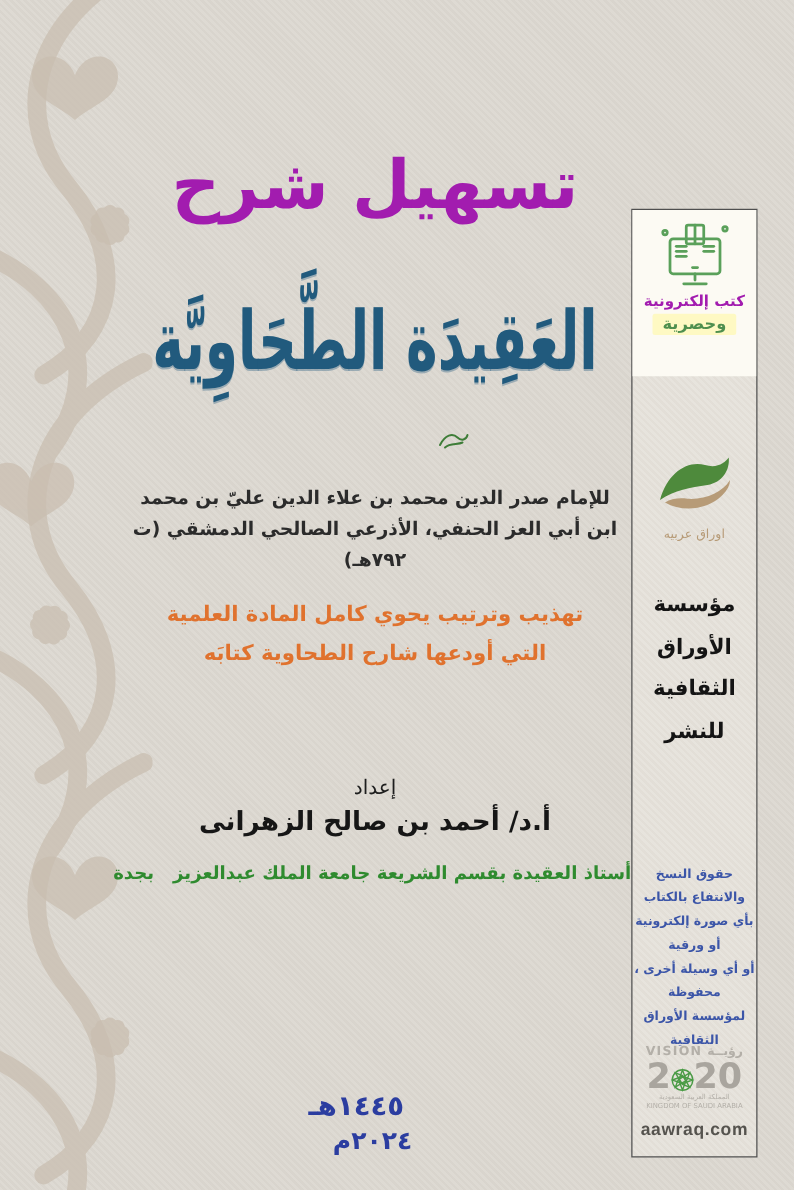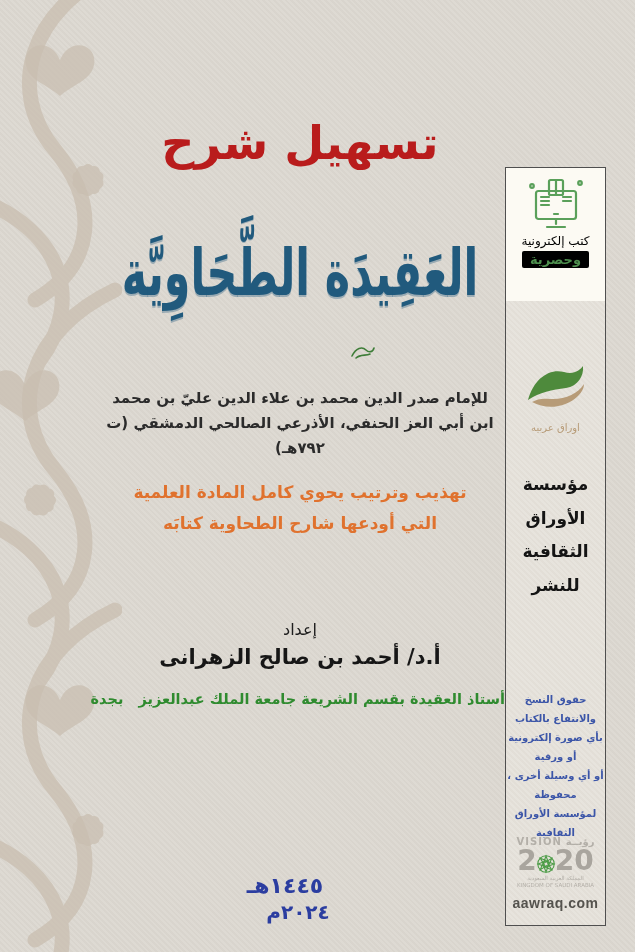--- a/index.html
+++ b/index.html
@@ -10,21 +10,21 @@
     font-family:"DejaVu Sans", sans-serif;
   }
   .layer{position:absolute;}
 
   
   .pattern-strip{left:0;top:0;width:122px;height:952px;overflow:hidden;}
 
   
   .main-col{left:95px;top:0;width:410px;height:952px;text-align:center;}
   .pretitle{position:absolute;top:116px;left:0;width:100%;
-    color:#b91c1c;font-size:46px;font-weight:bold;direction:rtl;white-space:nowrap;}
+    color:#a21caf;font-size:54px;font-weight:bold;direction:rtl;white-space:nowrap;}
   .main-title{position:absolute;top:248px;left:-10px;width:430px;
     color:#215a7d;font-size:42px;font-weight:bold;direction:rtl;white-space:nowrap;
     transform:scale(1.02,1.55);transform-origin:center;
     text-shadow:0 1px 0 rgba(33,90,125,.35);}
   .flourish{position:absolute;top:344px;left:255px;width:26px;height:16px;}
   .author-block{position:absolute;top:386px;left:0;width:100%;
     color:#2b2b2b;font-size:15px;font-weight:bold;line-height:25px;direction:rtl;}
   .subtitle-block{position:absolute;top:477px;left:0;width:100%;
     color:#e0722e;font-size:17px;font-weight:bold;line-height:31px;direction:rtl;}
   .prep-label{position:absolute;top:620px;left:0;width:100%;
@@ -37,22 +37,22 @@
     color:#2b3da0;font-size:22px;font-weight:bold;direction:rtl;line-height:27px;}
   .date-hijri{padding-left:0px;}
   .date-greg{padding-left:26px;font-size:20px;}
 
   
   .sidebar{left:505px;top:167px;width:99px;height:757px;
     border:1px solid #4f4f4f;background:#e6e2db;
     background-image:repeating-linear-gradient(45deg, rgba(255,255,255,0.06) 0 2px, rgba(120,110,95,0.03) 2px 4px);}
   .ebook-card{position:absolute;top:0;left:0;width:99px;height:133px;background:#fcfaf3;text-align:center;}
   .ebook-icon{margin-top:8px;}
-  .ebook-line1{color:#000000;font-size:12px;font-weight:normal;direction:rtl;margin-top:-2px;}
-  .ebook-line2{display:inline-block;margin-top:3px;background:#000000;color:#4e8f4e;
+  .ebook-line1{color:#a21caf;font-size:12px;font-weight:bold;direction:rtl;margin-top:-2px;}
+  .ebook-line2{display:inline-block;margin-top:3px;background:#fef9c3;color:#4e8f4e;
     font-size:13px;font-weight:bold;padding:1px 8px;border-radius:2px;direction:rtl;}
   .awraq-logo{position:absolute;top:196px;left:0;width:99px;text-align:center;}
   .awraq-caption{color:#b79b77;font-size:10px;direction:rtl;margin-top:2px;}
   .foundation{position:absolute;top:300px;left:0;width:99px;text-align:center;
     color:#141414;font-size:17px;font-weight:bold;line-height:33.5px;direction:rtl;}
   .copyright{position:absolute;top:522px;left:0;width:99px;text-align:center;
     color:#3b55a8;font-size:10px;font-weight:bold;line-height:19px;direction:rtl;}
   .vision{position:absolute;top:668px;left:0;width:99px;text-align:center;color:#b3afa8;}
   .vision-row1{font-size:10px;letter-spacing:1px;font-weight:bold;
     display:flex;justify-content:center;gap:4px;align-items:baseline;}

